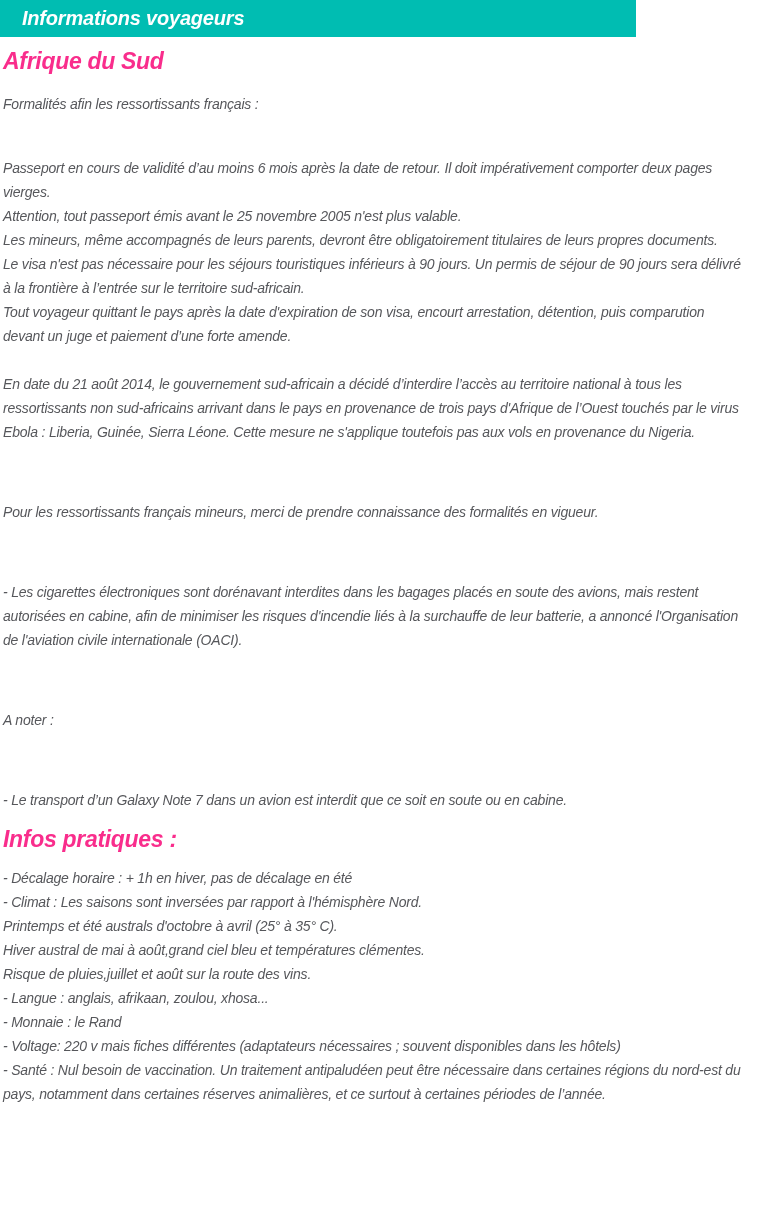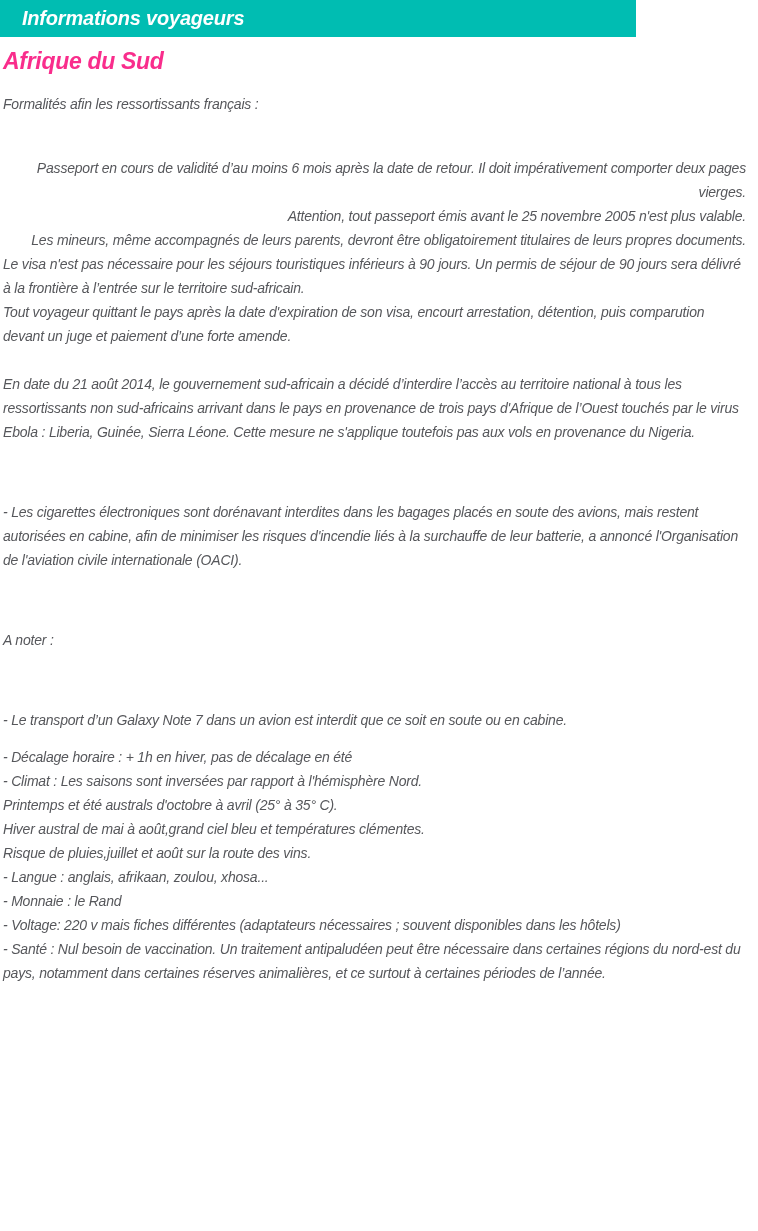--- a/index.html
+++ b/index.html
@@ -51,21 +51,21 @@
     font-style: italic;
     font-size: 14px;
     line-height: 24px;
     letter-spacing: -0.2px;
     color: var(--body);
     white-space: pre-line;
   }
   .mt-17 { margin-top: 17px; }
   .mt-23 { }
   .mt-24 { margin-top: 24px; }
-  .mt-40 { margin-top: 40px; text-align: right; }
+  .mt-40 { margin-top: 40px; }
   .mt-56 { margin-top: 56px; }
   .mt-13 { margin-top: 13px; }
 </style>
 </head>
 <body>
 
 <header class="topbar">
   <h1>Informations voyageurs</h1>
 </header>
 
@@ -76,28 +76,30 @@
 
   <p class="mt-40">Passeport en cours de validité d’au moins 6 mois après la date de retour. Il doit impérativement comporter deux pages vierges.
 Attention, tout passeport émis avant le 25 novembre 2005 n'est plus valable.
 Les mineurs, même accompagnés de leurs parents, devront être obligatoirement titulaires de leurs propres documents.</p>
 
   <p class="mt-23">Le visa n'est pas nécessaire pour les séjours touristiques inférieurs à 90 jours. Un permis de séjour de 90 jours sera délivré à la frontière à l’entrée sur le territoire sud-africain.
 Tout voyageur quittant le pays après la date d'expiration de son visa, encourt arrestation, détention, puis comparution devant un juge et paiement d’une forte amende.</p>
 
   <p class="mt-24">En date du 21 août 2014, le gouvernement sud-africain a décidé d’interdire l’accès au territoire national à tous les ressortissants non sud-africains arrivant dans le pays en provenance de trois pays d'Afrique de l’Ouest touchés par le virus Ebola : Liberia, Guinée, Sierra Léone. Cette mesure ne s'applique toutefois pas aux vols en provenance du Nigeria.</p>
 
+  <p class="mt-56">Pour les ressortissants français mineurs, merci de prendre connaissance des formalités en vigueur.</p>
 
 
   <p class="mt-56">- Les cigarettes électroniques sont dorénavant interdites dans les bagages placés en soute des avions, mais restent autorisées en cabine, afin de minimiser les risques d'incendie liés à la surchauffe de leur batterie, a annoncé l'Organisation de l'aviation civile internationale (OACI).</p>
 
   <p class="mt-56">A noter :</p>
 
   <p class="mt-56">- Le transport d’un Galaxy Note 7 dans un avion est interdit que ce soit en soute ou en cabine.</p>
 
+  <h2 class="h2-infos">Infos pratiques :</h2>
 
   <p class="mt-13">- Décalage horaire : + 1h en hiver, pas de décalage en été
 - Climat : Les saisons sont inversées par rapport à l'hémisphère Nord.
 Printemps et été australs d'octobre à avril (25° à 35° C).
 Hiver austral de mai à août,grand ciel bleu et températures clémentes.
 Risque de pluies,juillet et août sur la route des vins.
 - Langue : anglais, afrikaan, zoulou, xhosa...
 - Monnaie : le Rand
 - Voltage: 220 v mais fiches différentes (adaptateurs nécessaires ; souvent disponibles dans les hôtels)
 - Santé : Nul besoin de vaccination. Un traitement antipaludéen peut être nécessaire dans certaines régions du nord-est du pays, notamment dans certaines réserves animalières, et ce surtout à certaines périodes de l’année.</p>

